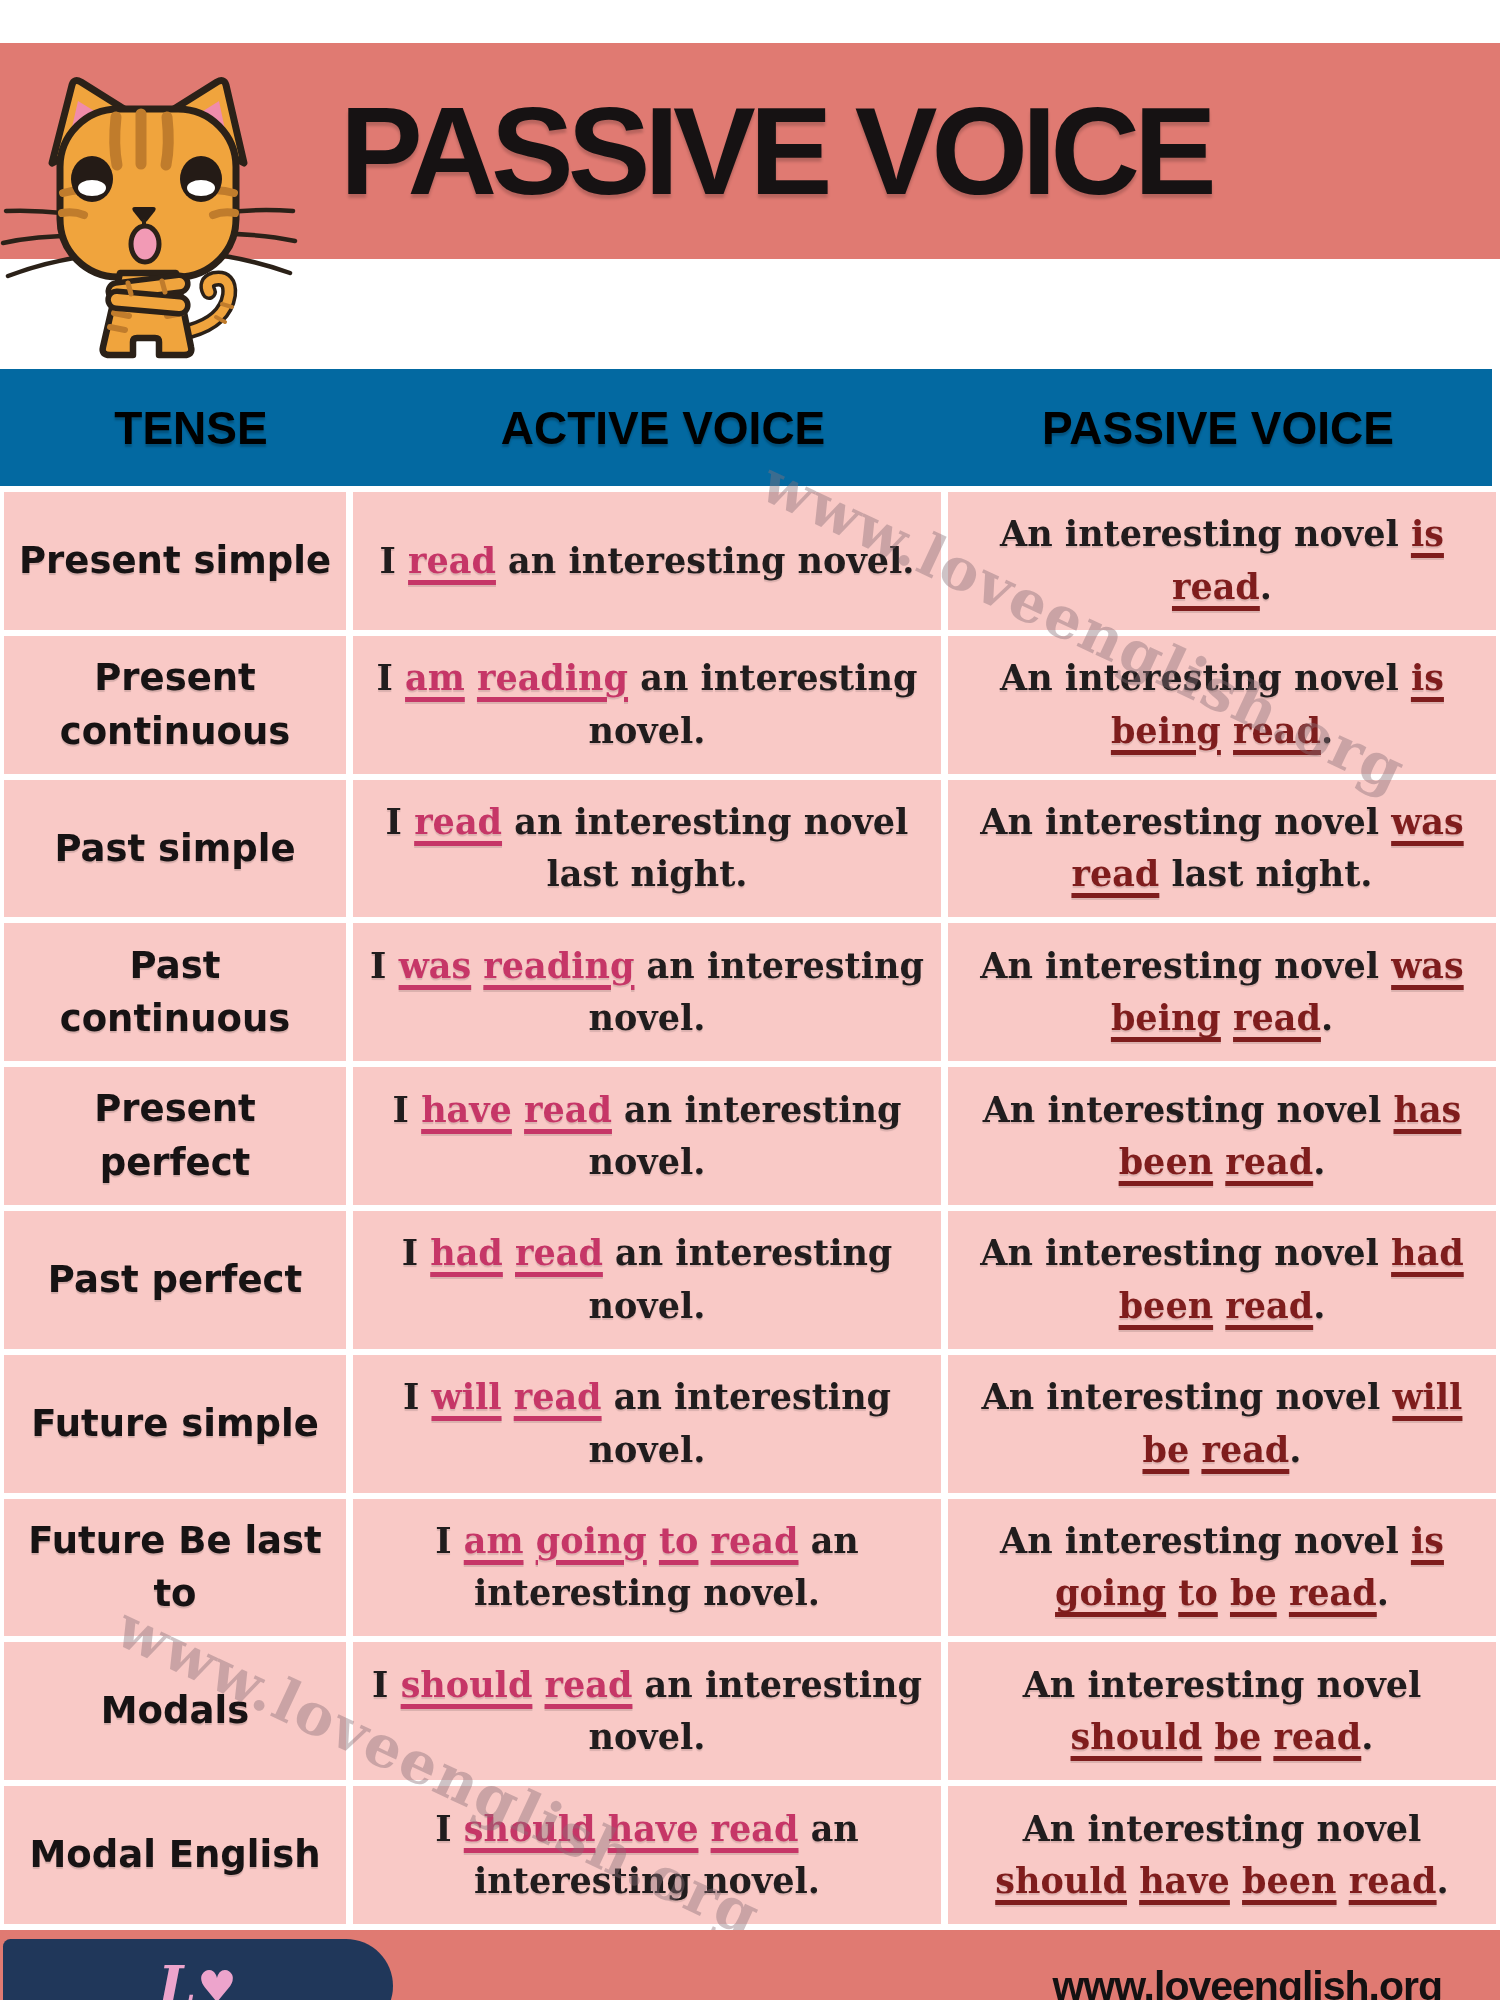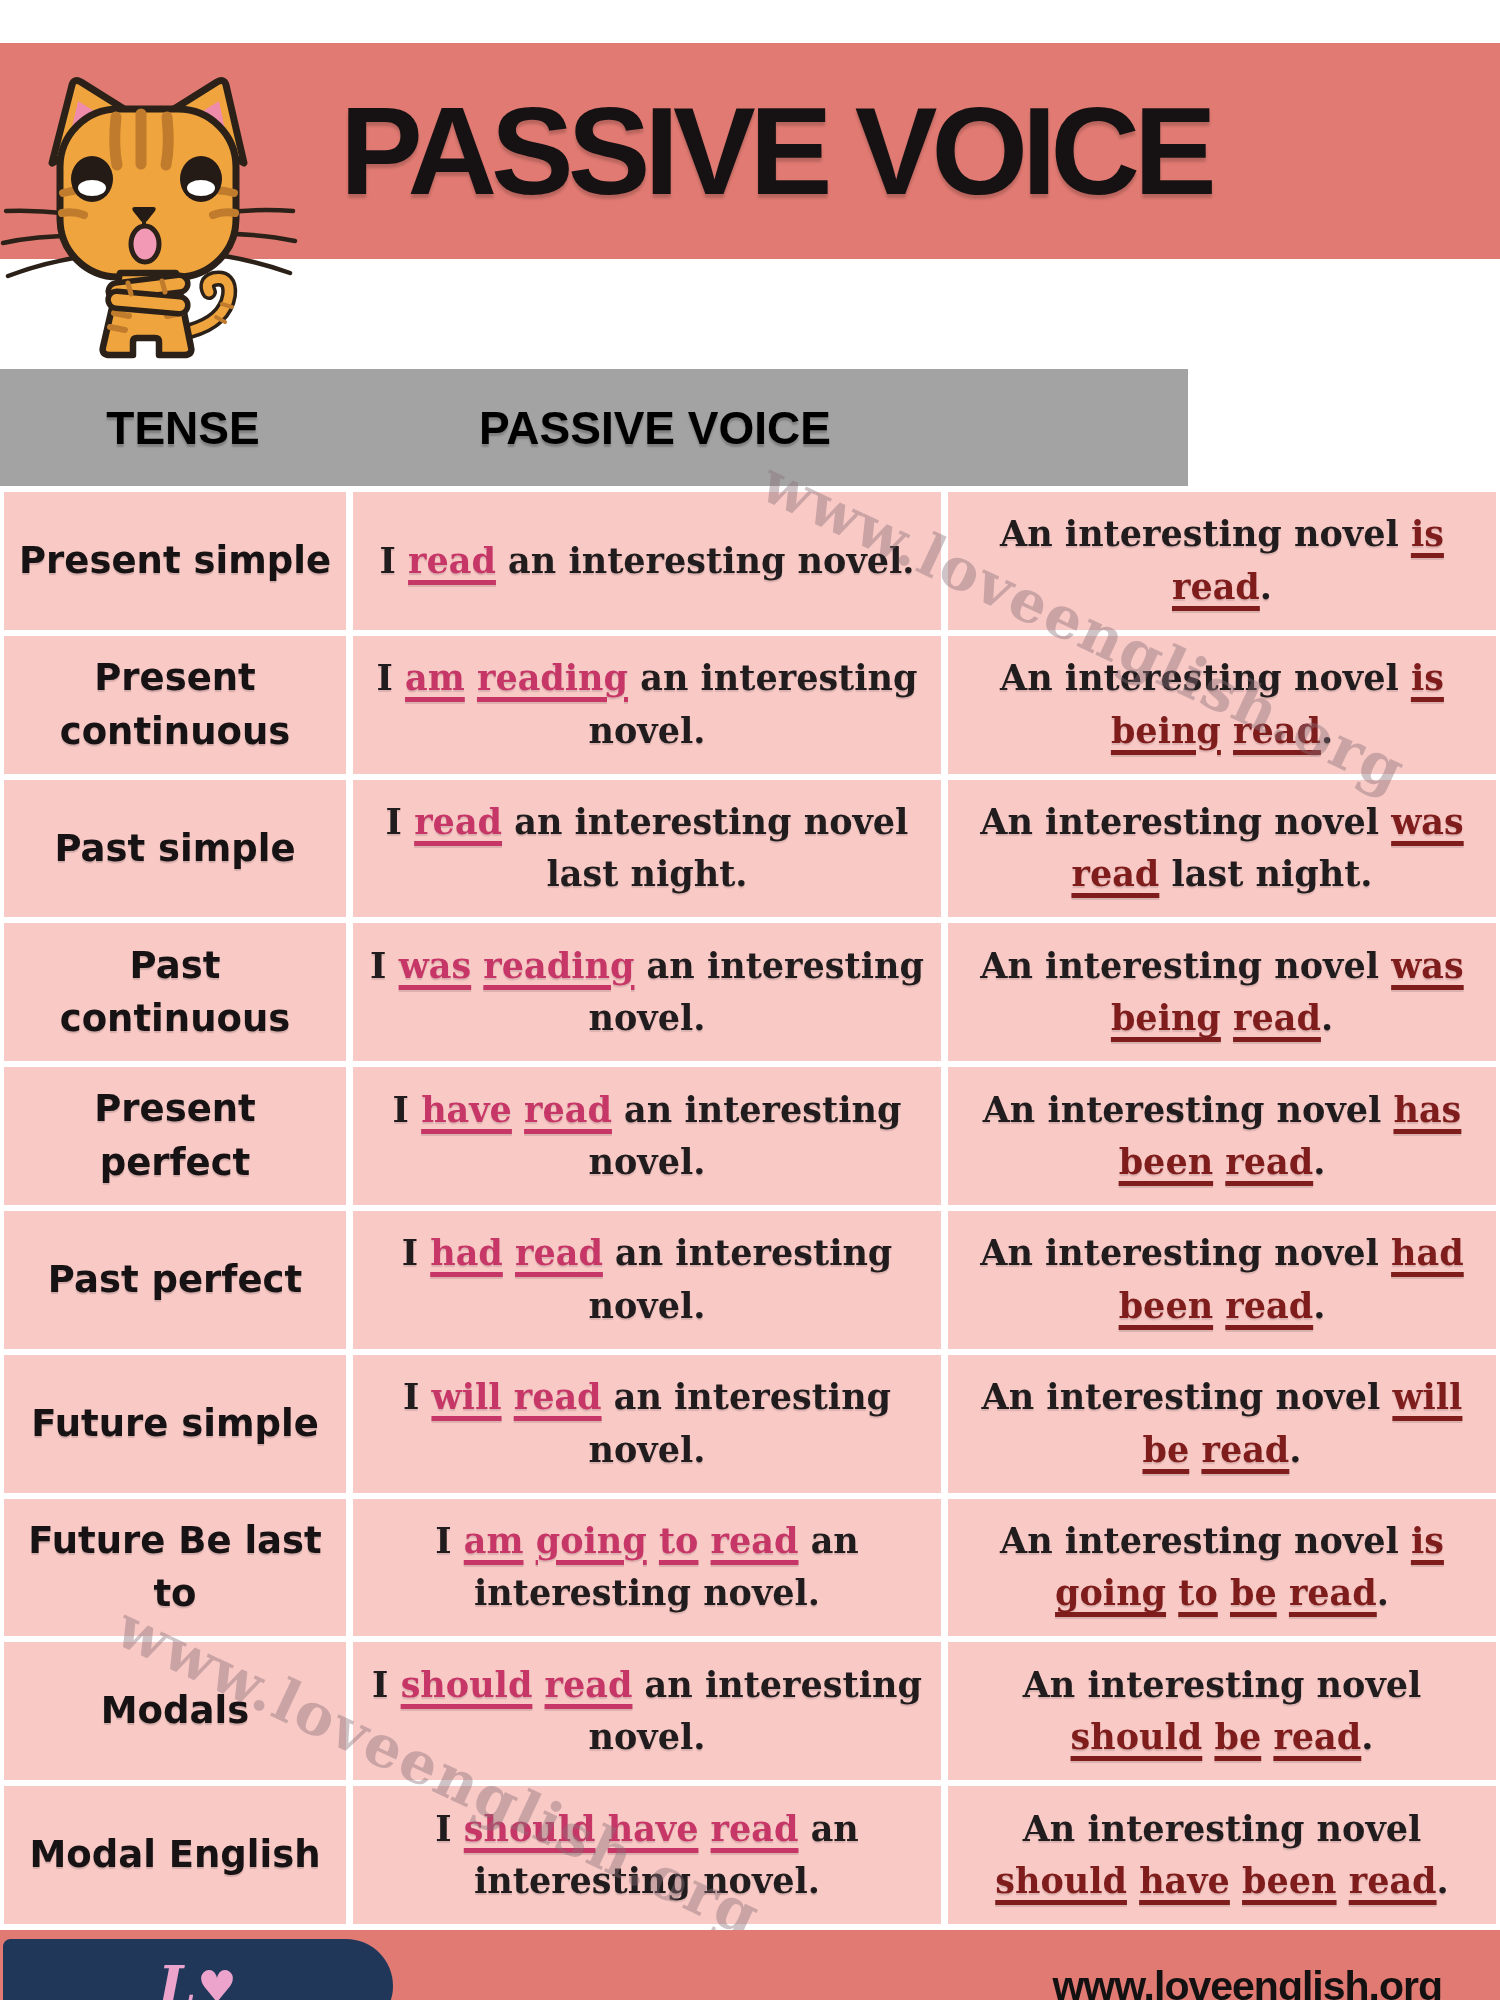--- a/index.html
+++ b/index.html
@@ -10,22 +10,22 @@
   
   .band-top { position:absolute; top:0; left:0; width:1500px; height:216px; background:#e07a72; }
   .page-title {
     position:absolute; top:0; left:340px; height:216px; display:flex; align-items:center;
     margin:0; font-size:124px; font-weight:bold; letter-spacing:-6px; color:#161213;
     text-shadow:0 4px 3px rgba(0,0,0,0.18); white-space:nowrap;
   }
   .cat-svg { position:absolute; left:0; top:18px; width:300px; height:300px; }
   
   .header-band {
-    position:absolute; top:326px; left:0; width:1188px; height:117px; background:#a3a3a3;
-    display:grid; grid-template-columns:342px 588px 1fr; column-gap:7px; padding:0 12px;
+    position:absolute; top:326px; left:0; width:1492px; height:117px; background:#0369a1;
+    display:grid; grid-template-columns:342px 588px 1fr; column-gap:7px; padding:0 20px;
     box-sizing:border-box; align-items:center;
   }
   .header-cell {
     text-align:center; font-size:46px; font-weight:bold; color:#18141
 5; letter-spacing:0px;
     text-shadow:0 3px 2px rgba(0,0,0,0.22);
   }
   
   .table-body {
     position:absolute; top:443px; left:0; width:1500px; height:1444px; background:#ffffff;
@@ -126,20 +126,21 @@
       <path d="M120,212 L103,286 Q101,294 110,294 L133,294 L133,281 Q133,277 137,277 L155,277 Q159,277 159,281 L159,294 L184,294 Q193,294 191,286 L176,212 Z" fill="#f0a43d" stroke="#2b2118" stroke-width="6.5" stroke-linejoin="round"></path>
       <path d="M114,252 l15,3 M110,266 l15,3 M182,252 l-15,3" stroke="#c07c2c" stroke-width="6" stroke-linecap="round" fill="none"></path>
       <rect x="108" y="218" width="80" height="17" rx="8.5" fill="#f0a43d" stroke="#2b2118" stroke-width="5.5" transform="rotate(-7 148 226)"></rect>
       <rect x="108" y="233" width="80" height="17" rx="8.5" fill="#f0a43d" stroke="#2b2118" stroke-width="5.5" transform="rotate(5 148 241)"></rect>
       <path d="M128,222 l3,11 M162,220 l3,11" stroke="#c07c2c" stroke-width="5" stroke-linecap="round"></path>
     </g>
   </svg>
 
   <div class="header-band">
     <div class="header-cell">TENSE</div>
+    <div class="header-cell">ACTIVE VOICE</div>
     <div class="header-cell">PASSIVE VOICE</div>
   </div>
 
   <div class="table-body">
   <div style="display:contents">
     <div class="cell">
           <p class="tense-text">Present simple</p>
         </div>
     <div class="cell">
           <p class="sentence"><span>I </span><span class="hl hl-pink">read</span><span> an interesting novel.</span></p>

